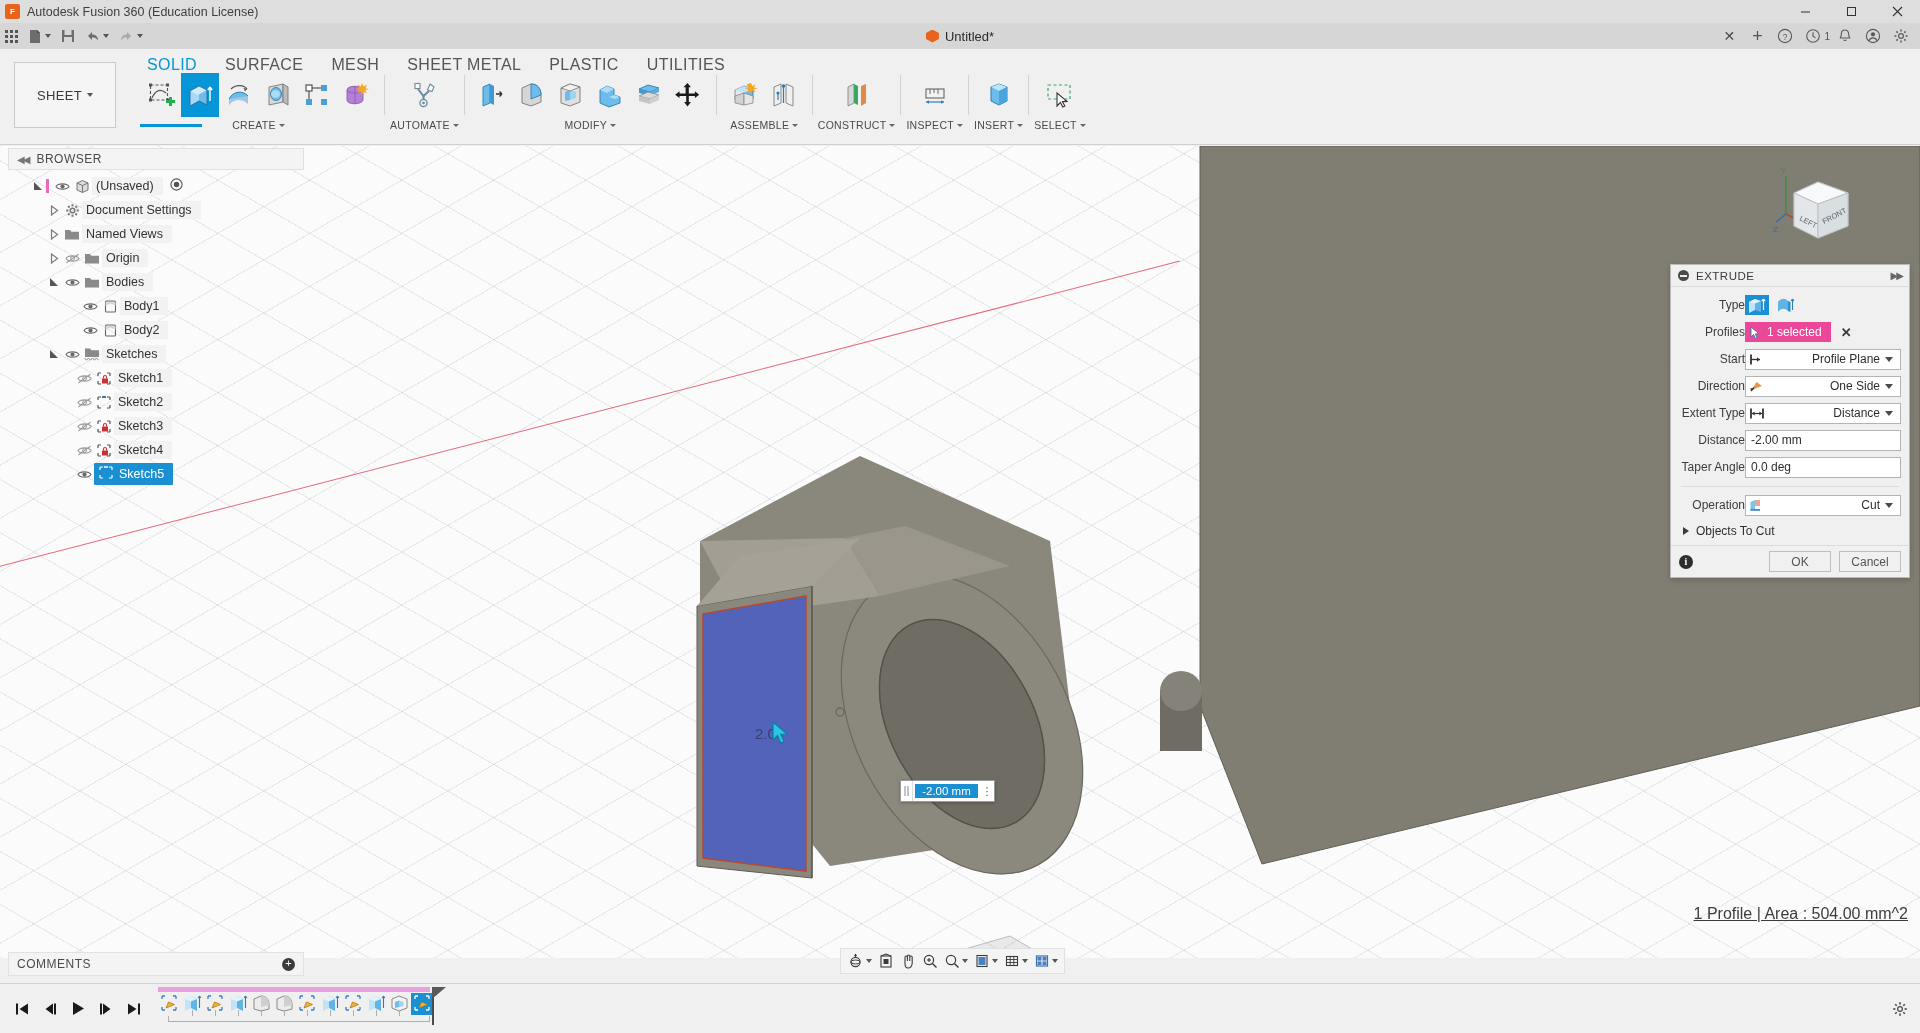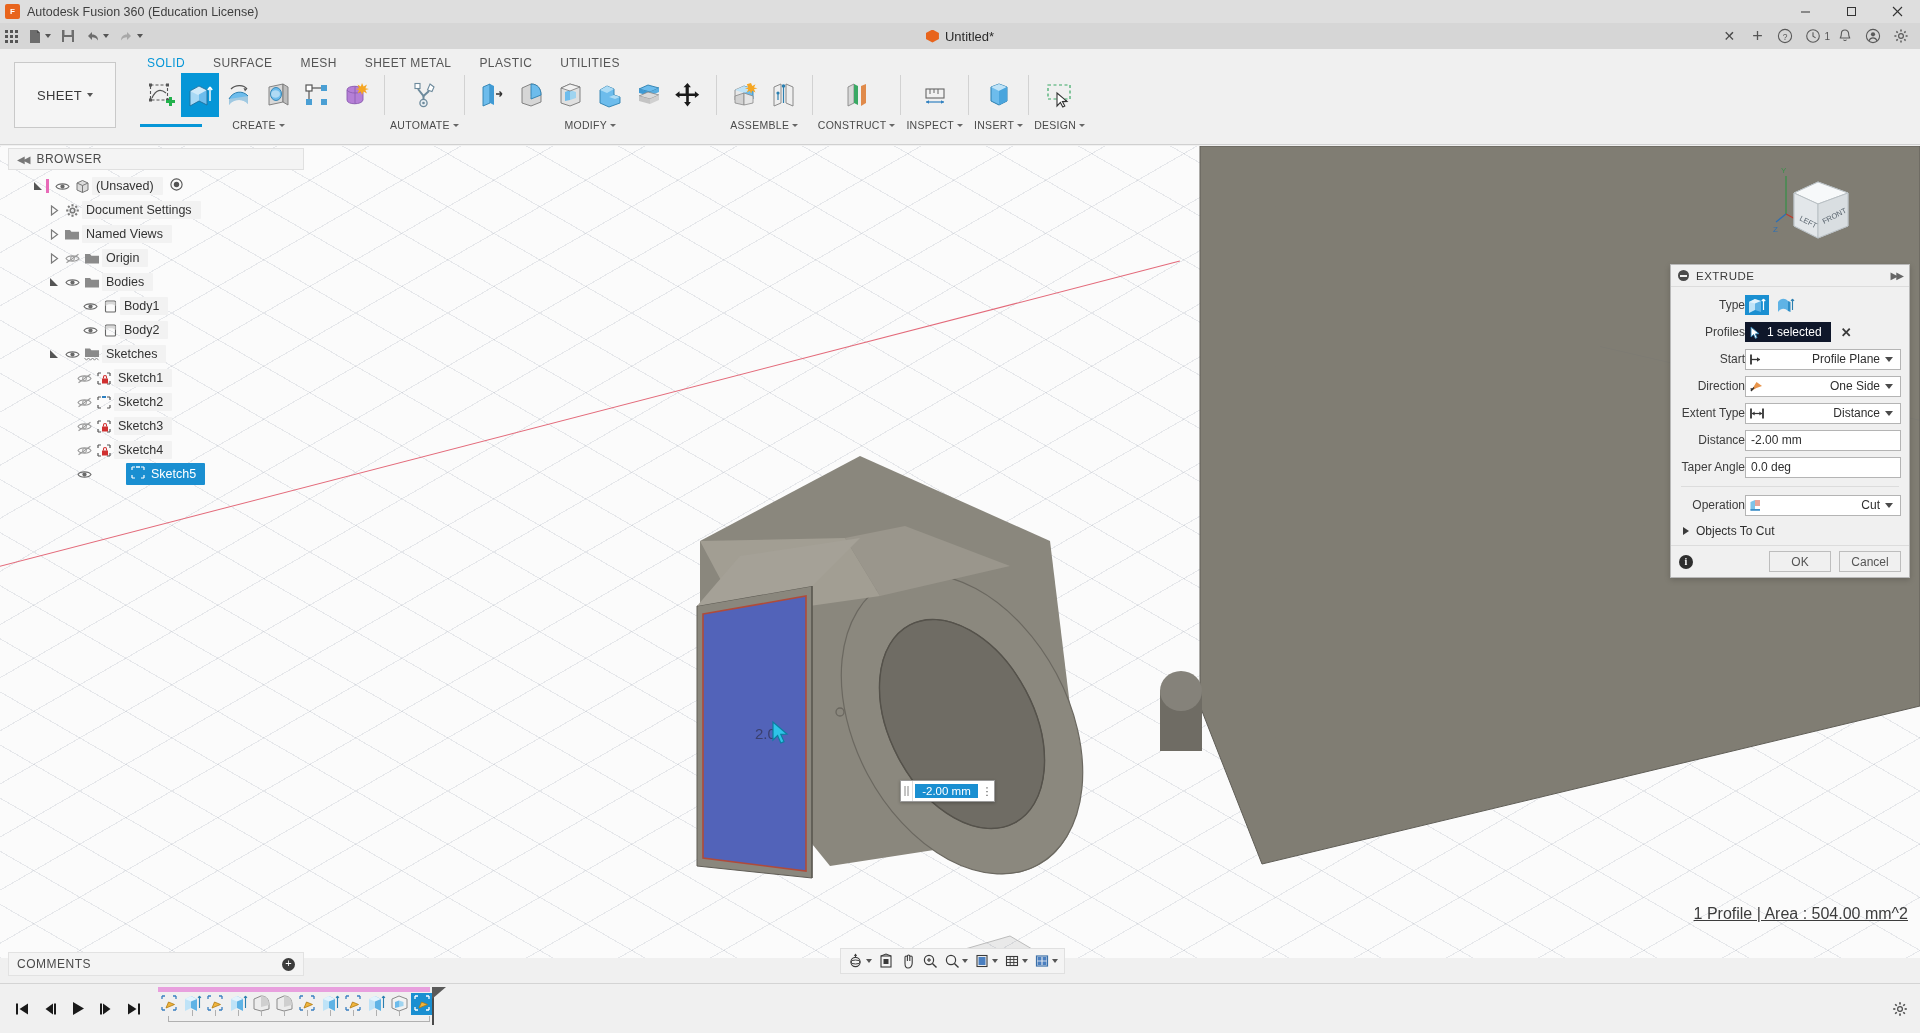--- a/index.html
+++ b/index.html
@@ -76,21 +76,21 @@
   }
   .design-box {
     position: absolute; left: 14px; top: 13px; width: 102px; height: 66px;
     border: 1px solid #c9c9c9; background: #f5f5f5;
     display: flex; align-items: center; justify-content: center; gap: 5px;
   }
   .design-lbl { font-size: 13px; color: #3a3a3a; letter-spacing: .3px; }
   .tabs {
     position: absolute; left: 133px; top: 4px; display: flex; gap: 0;
   }
-  .tab { padding: 3px 14px; font-size: 12px; color: #555; letter-spacing: .4px; }
+  .tab { padding: 3px 14px; font-size: 16px; color: #555; letter-spacing: .4px; }
   .tab.active { color: #0696d7; }
   .tabline {
     position: absolute; left: 140px; top: 75px; width: 62px; height: 3px;
     background: #0696d7;
   }
   .groups {
     position: absolute; left: 138px; top: 24px; display: flex; align-items: flex-start;
   }
   .group { display: flex; flex-direction: column; align-items: center; position: relative; }
   .group-icons { display: flex; align-items: flex-start; gap: 1px; padding: 0 4px; }
@@ -169,21 +169,21 @@
   .dlg-body { padding: 6px 8px 4px 8px; }
   .row { display: flex; align-items: center; min-height: 24px; margin-bottom: 3px; text-align: right; }
   .row-lbl { width: 66px; font-size: 12px; color: #3c3c3c; }
   .row-ctl { flex: 1; display: flex; align-items: center; }
   .typebtn {
     width: 24px; height: 20px; display: flex; align-items: center;
     justify-content: center; margin-right: 5px;
   }
   .typebtn.on { background: #1a8fd1; }
   .selbtn {
-    background: #0f172a; color: #fff; height: 20px; display: flex;
+    background: #ec4899; color: #fff; height: 20px; display: flex;
     align-items: center; gap: 6px; padding: 0 9px 0 5px; font-size: 12px;
   }
   .clearx { margin-left: 10px; color: #3a3a3a; font-size: 13px; font-weight: 600; }
   .combo {
     flex: 1; height: 21px; background: #fff; border: 1px solid #b4b4b4;
     display: flex; align-items: center; padding: 0 3px; gap: 5px; position: relative;
   }
   .combo .txt { flex: 1; font-size: 12px; color: #2e2e2e; }
   .combo .dd { width: 0; height: 0; border-left: 4px solid transparent;
     border-right: 4px solid transparent; border-top: 5px solid #4a4a4a;
@@ -648,21 +648,21 @@
       <div class="group">
         <div class="group-icons">
           <div class="gi">
             <svg width="30" height="28" viewBox="0 0 30 28">
               <rect x="3" y="4" width="22" height="14" fill="none" stroke="#3aa864" stroke-width="1.2" stroke-dasharray="3 2.5"></rect>
               <path d="M12 12 L12 25 L15.4 21.4 L17.8 26 L19.8 25 L17.4 20.6 L22 20.4z" fill="#fff" stroke="#333" stroke-width="1.1"></path>
             </svg>
           </div>
         </div>
         <div class="group-lbl">
-          <span>DESIGN</span>
+          <span>SELECT</span>
           <span class="caret-sm"></span>
         </div>
       </div>
 
     </div>
   </div>
 
   <div class="canvas">
 
     <div class="axis-red"></div>
@@ -979,21 +979,21 @@
           <span class="nico">
             <svg width="16" height="15" viewBox="0 0 16 15">
                 <path d="M2 2h3M2 2v3M14 2h-3M14 2v3M2 13h3M2 13v-3M14 13h-3M14 13v-3" stroke="#555" stroke-width="1.2" fill="none"></path>
                 <rect x="6" y="7.5" width="6" height="5" fill="#d03030"></rect>
                 <path d="M7.5 7.5 V6 a1.5 1.5 0 0 1 3 0 V7.5" fill="none" stroke="#d03030" stroke-width="1.1"></path>
               </svg>
           </span>
           <span class="lbl">Sketch4</span>
         </div>
 
-        <div class="node sel" style="padding-left:66px;gap:32px;">
+        <div class="node sel" style="padding-left:66px;">
           <span class="eye">
             <svg width="15" height="11" viewBox="0 0 15 11">
                 <path d="M1 5.5C3 2 12 2 14 5.5 12 9 3 9 1 5.5z" fill="none" stroke="#6a6a6a" stroke-width="1.1"></path>
                 <circle cx="7.5" cy="5.5" r="2.1" fill="#6a6a6a"></circle>
               </svg>
           </span>
           <span class="lbl" style="display:flex;align-items:center;gap:5px;padding-left:4px;">
             <span>
               <svg width="16" height="15" viewBox="0 0 16 15">
                   <path d="M2 2h3M2 2v3M14 2h-3M14 2v3M2 13h3M2 13v-3M14 13h-3M14 13v-3" stroke="#fff" stroke-width="1.2" fill="none"></path>

